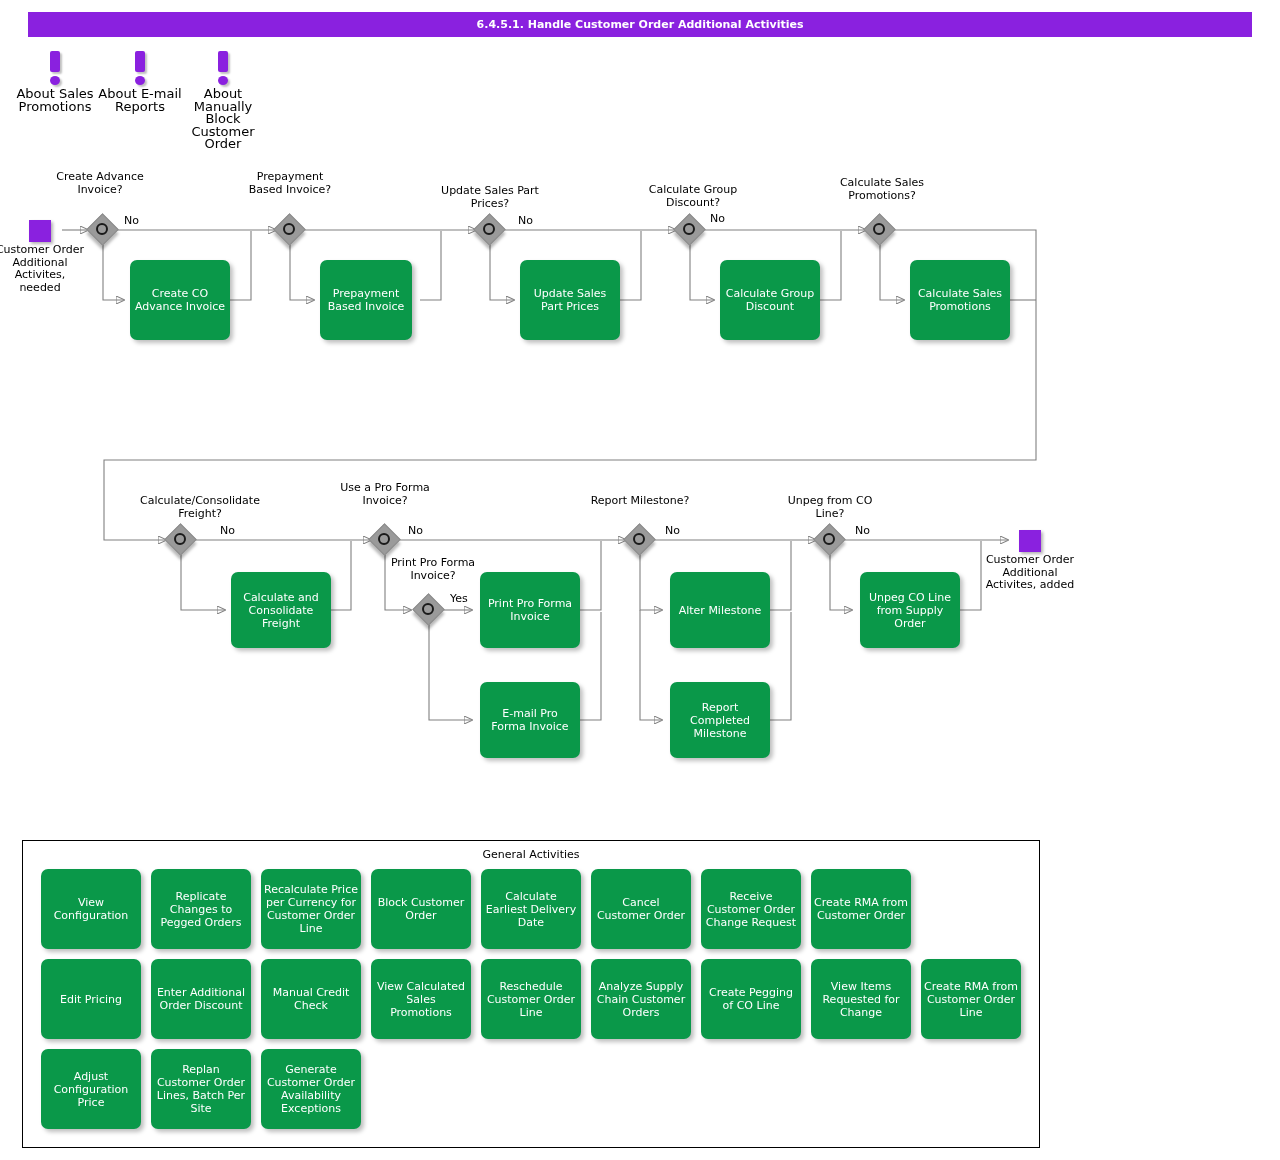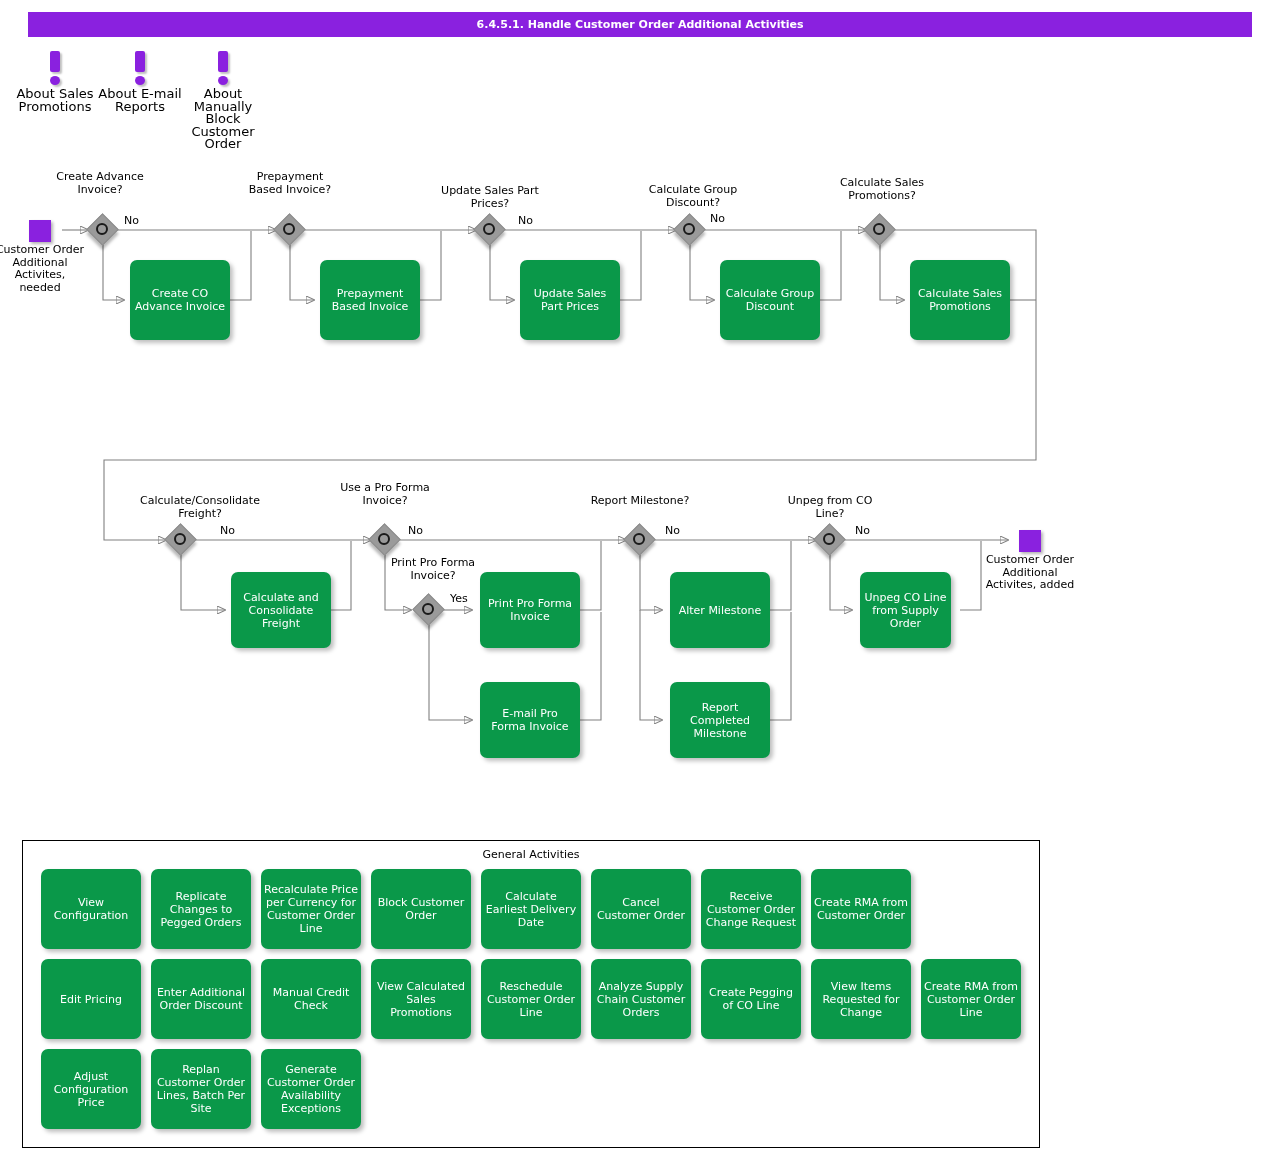--- a/index.html
+++ b/index.html
@@ -333,21 +333,21 @@
     </div>
   <div class="edge-label" style="left:710px; top:212px;">No</div>
 
   <div class="gw-label" style="left:832px; top:177px; width:100px;">Calculate Sales Promotions?</div>
   <div class="gw" style="left:865px; top:215px;">
       <div class="dia"></div>
       <div class="ring"></div>
     </div>
 
   <div class="act" style="left:130px; top:260px; width:100px; height:80px;">Create CO Advance Invoice</div>
-  <div class="act" style="left:320px; top:260px; width:100px; height:80px;">Prepayment Based Invoice</div>
+  <div class="act" style="left:320px; top:260px; width:92px; height:80px;">Prepayment Based Invoice</div>
   <div class="act" style="left:520px; top:260px; width:100px; height:80px;">Update Sales Part Prices</div>
   <div class="act" style="left:720px; top:260px; width:100px; height:80px;">Calculate Group Discount</div>
   <div class="act" style="left:910px; top:260px; width:100px; height:80px;">Calculate Sales Promotions</div>
 
   <div class="gw-label" style="left:125px; top:495px; width:150px;">Calculate/Consolidate Freight?</div>
   <div class="gw" style="left:166px; top:525px;">
       <div class="dia"></div>
       <div class="ring"></div>
     </div>
   <div class="edge-label" style="left:220px; top:524px;">No</div>
@@ -378,21 +378,21 @@
       <div class="dia"></div>
       <div class="ring"></div>
     </div>
   <div class="edge-label" style="left:855px; top:524px;">No</div>
 
   <div class="act" style="left:231px; top:572px; width:100px; height:76px;">Calculate and Consolidate Freight</div>
   <div class="act" style="left:480px; top:572px; width:100px; height:76px;">Print Pro Forma Invoice</div>
   <div class="act" style="left:480px; top:682px; width:100px; height:76px;">E-mail Pro Forma Invoice</div>
   <div class="act" style="left:670px; top:572px; width:100px; height:76px;">Alter Milestone</div>
   <div class="act" style="left:670px; top:682px; width:100px; height:76px;">Report Completed Milestone</div>
-  <div class="act" style="left:860px; top:572px; width:91px; height:76px;">Unpeg CO Line from Supply Order</div>
+  <div class="act" style="left:860px; top:572px; width:100px; height:76px;">Unpeg CO Line from Supply Order</div>
 
   <div class="panel">
     <div class="panel-title">General Activities</div>
     <div class="ga-grid">
       <div class="ga-row">
         <div class="ga">View Configuration</div>
         <div class="ga">Replicate Changes to Pegged Orders</div>
         <div class="ga">Recalculate Price per Currency for Customer Order Line</div>
         <div class="ga">Block Customer Order</div>
         <div class="ga">Calculate Earliest Delivery Date</div>

